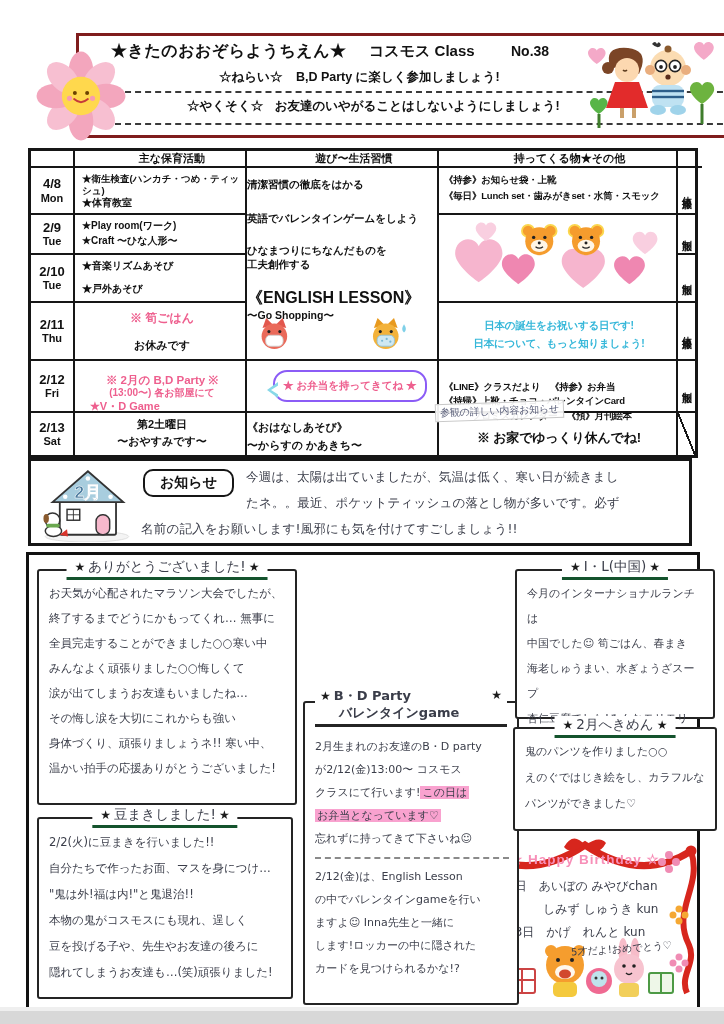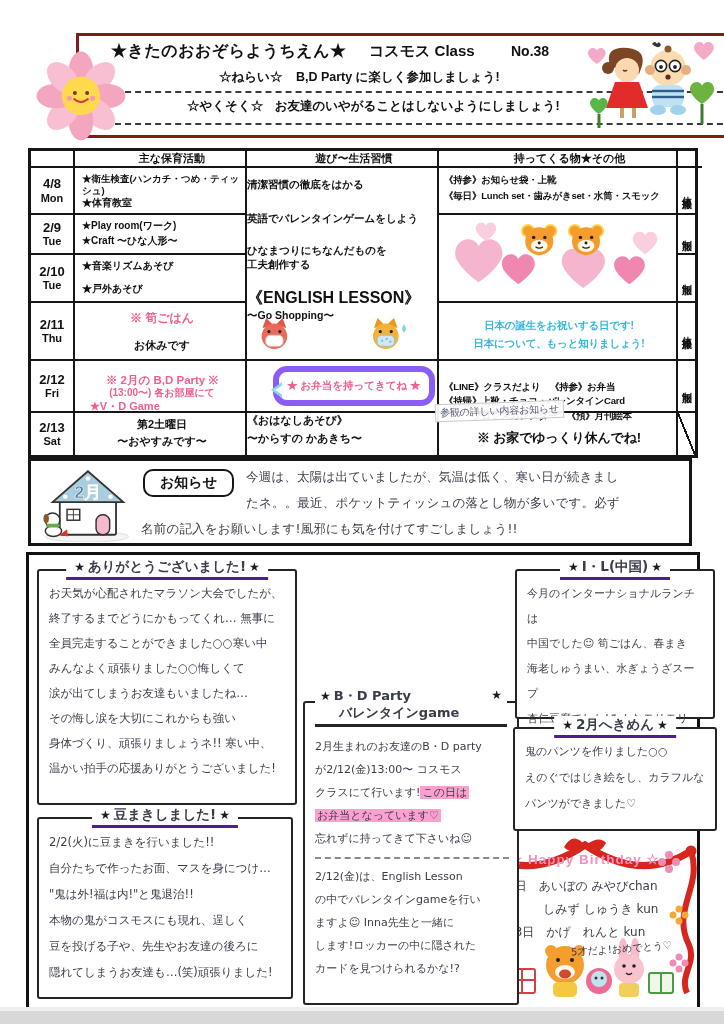--- a/index.html
+++ b/index.html
@@ -33,42 +33,42 @@
   .dcell .dt{font-size:13px;} .dcell .dy{font-size:11px;}
   .acell{display:flex;flex-direction:column;justify-content:space-between;font-weight:bold;font-size:10px;
          padding:5px 3px 6px 7px;line-height:1.25;}
   .ccell{text-align:center;}
   .playcell{font-weight:bold;font-size:10.5px;text-align:left;}
   .playcell .pl{display:block;}
   .bringcell{font-weight:bold;font-size:9.5px;line-height:1.7;padding:4px 2px 0 5px;letter-spacing:-.2px;}
   .unicell{display:flex;align-items:center;justify-content:center;font-weight:bold;font-size:10px;
            writing-mode:vertical-rl;letter-spacing:2px;}
   .slashcell{background:linear-gradient(to top right,transparent 47%,#161616 47%,#161616 53%,transparent 53%);}
-  .bubble{position:relative;margin-left:26px;border:6px solid #8b5cf6;border-radius:14px;background:#fff;
+  .bubble{position:relative;margin-left:26px;border:2px solid #8b5cf6;border-radius:14px;background:#fff;
           color:#ee5f8e;font-weight:bold;font-size:10.5px;padding:7px 8px;white-space:nowrap;}
   .bubble::before{content:"";position:absolute;left:-16px;top:10px;border:8px solid transparent;border-right:11px solid #88d8e8;}
   .bubble::after{content:"";position:absolute;left:-9px;top:13px;border:5px solid transparent;border-right:8px solid #fff;}
   .fri-note{position:absolute;left:-4px;bottom:-8px;z-index:5;background:rgba(255,255,255,.92);
             font-family:"DejaVu Sans",sans-serif;font-weight:normal;color:#565b76;font-size:10px;
             transform:rotate(-2deg);padding:0 4px;border:1px solid #c9c9c9;white-space:nowrap;}
   .cats{position:absolute;left:0;right:0;bottom:0;height:42px;}
 
   
   .notice{position:absolute;left:28px;top:458px;width:664px;height:88px;border:3px solid #161616;background:#fff;
           padding:3px 8px;box-sizing:border-box;}
   .house{float:left;width:96px;height:78px;margin:0 6px 0 0;}
   .notice-label{float:left;border:2.5px solid #161616;border-radius:10px;padding:3px 15px;font-size:14px;
                 font-weight:bold;margin:5px 12px 2px 2px;background:#fff;}
   .notice-text{font-size:12.5px;line-height:26px;letter-spacing:.2px;}
 
   
   .bottom{position:absolute;left:26px;top:552px;width:668px;height:455px;border:3.5px solid #111;background:#fff;}
   .hbox{position:absolute;border:2.5px solid #242424;border-radius:3px;background:#fff;z-index:2;}
   .hhead{position:absolute;top:-13px;left:50%;transform:translateX(-50%);white-space:nowrap;background:#fff;
-         padding:0 5px 1px;border-bottom:3px solid #4c1d95;font-weight:bold;font-size:13.5px;}
+         padding:0 5px 1px;border-bottom:3px solid #14532d;font-weight:normal;font-size:13.5px;}
   .hstar{font-size:12px;color:#1b1b1b;padding:0 3px;}
   .hbody{padding:10px 8px 4px 10px;font-size:11.5px;}
   .lh25{line-height:25px;} .lh26{line-height:26px;} .lh28{line-height:28px;}
   .lh23{line-height:23px;}
   .hhead2{position:absolute;top:-15px;left:10px;right:10px;background:#fff;border-bottom:3px solid #242424;
           font-weight:bold;font-size:13px;padding:0 2px 2px;line-height:1.3;}
   .dashdiv{border-top:2px dashed #8a8a8a;margin:7px 0 6px;}
   .bday{position:absolute;left:444px;top:262px;width:224px;height:188px;z-index:1;}
   .bday-svg{position:absolute;left:0;top:0;width:100%;height:100%;}
   .bday-title{position:absolute;left:0;right:0;top:34px;text-align:center;color:#f78fb8;font-weight:bold;
@@ -261,21 +261,21 @@
           <path d="M20,2 q4,6 0,9 q-4,-3 0,-9" fill="#7fd0e8"></path>
         </g>
       </svg>
     </div>
 
     <div class="cell" style="grid-column:3;grid-row:6;display:flex;align-items:center">
       <div class="bubble">★ お弁当を持ってきてね ★</div>
     </div>
 
     <div class="cell playcell noB" style="grid-column:3;grid-row:7;font-size:11px">
-      <span class="pl" style="">《おはなしあそび》</span>
+      <span class="pl" style="margin-top:7px">《おはなしあそび》</span>
       <span class="pl" style="margin-top:3px">〜からすの かあきち〜</span>
     </div>
 
     <div class="cell bringcell pre" style="grid-column:4;grid-row:2">《持参》お知らせ袋・上靴
 《毎日》Lunch set・歯みがきset・水筒・スモック</div>
     <div class="cell" style="grid-column:4;grid-row:3/span 2">
       <svg style="width:100%;height:100%" viewBox="0 0 235 92" preserveAspectRatio="xMidYMid meet">
         <use href="#hrt" fill="#f6b5ce" transform="translate(8,26) scale(2.3)"></use>
         <use href="#hrt" fill="#ef87b1" transform="translate(58,42) scale(1.6)"></use>
         <use href="#hrt" fill="#f6b5ce" transform="translate(122,36) scale(2.1)"></use>

